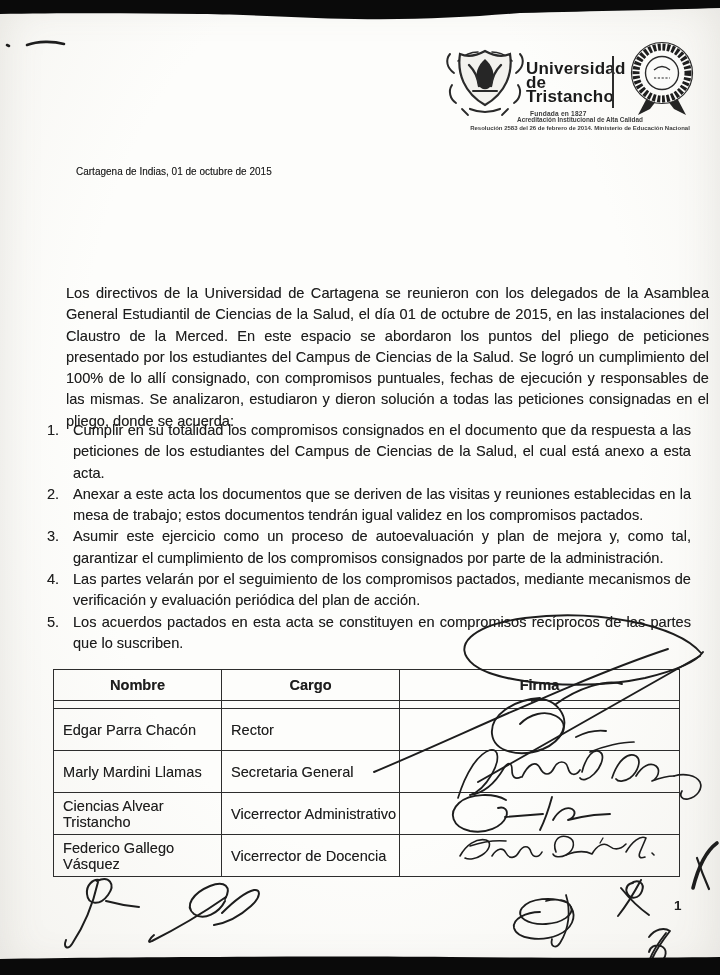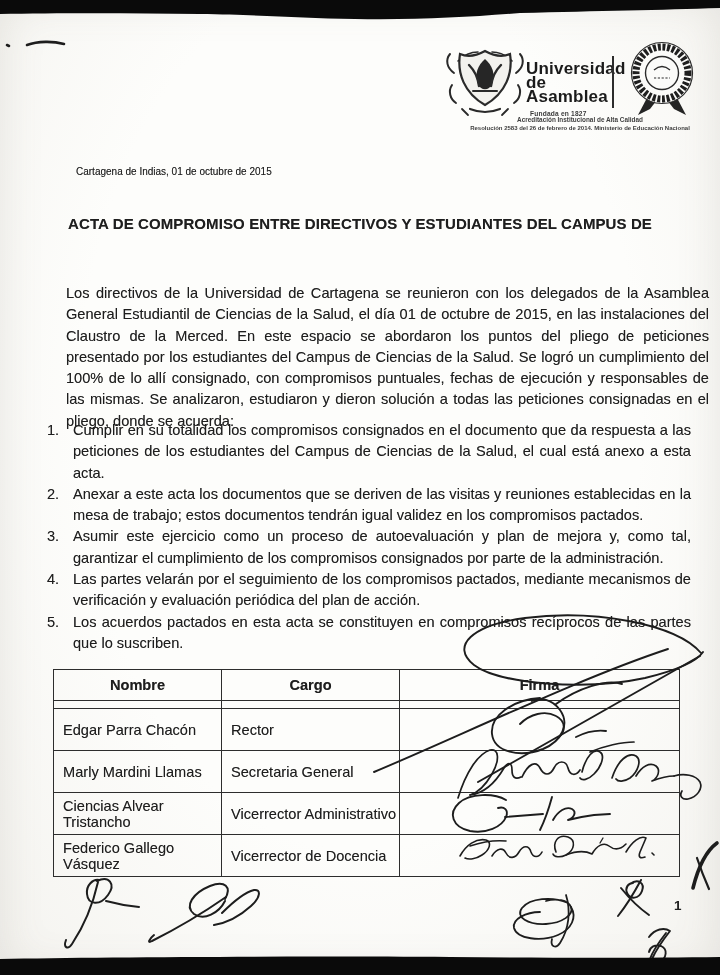--- a/index.html
+++ b/index.html
@@ -63,21 +63,21 @@
       <path d="M 27 20 C 33 26 36 33 37 41" stroke-width="2.4"></path>
       <path d="M 59 20 C 53 26 50 33 49 41" stroke-width="2.4"></path>
       <path d="M 31 46 L 55 46" stroke-width="2"></path>
       <path d="M 28 64 C 38 68 48 68 58 64" stroke-width="2.2"></path>
       <path d="M 20 64 L 26 70 M 66 64 L 60 70" stroke-width="1.8"></path>
     </g>
   </svg>
 
   <div class="abs uni-name">
     <div class="l1">Universidad</div>
-    <div class="l2">de Asamblea</div>
+    <div class="l2">de Tristancho</div>
     <div class="l3">Fundada en 1827</div>
   </div>
 
   <div class="abs divider"></div>
 
   <svg class="abs" style="left:620px;top:40px;" width="84" height="80" viewBox="0 0 84 80">
     <path d="M 28 56 L 18 75 L 30 69 L 37 60 Z" fill="#242424"></path>
     <path d="M 56 56 L 66 75 L 54 69 L 47 60 Z" fill="#242424"></path>
     <circle cx="42" cy="33" r="30.5" fill="#fbfbf9" stroke="#2b2b2b" stroke-width="1.2"></circle>
     <circle cx="42" cy="33" r="26" fill="none" stroke="#1f1f1f" stroke-width="7" stroke-dasharray="3 1.7"></circle>
@@ -87,21 +87,20 @@
   </svg>
 
   <div class="abs accred">
     <div class="a1">Acreditación Institucional de Alta Calidad</div>
     <div class="a2">Resolución 2583 del 26 de febrero de 2014. Ministerio de Educación Nacional</div>
   </div>
 
   <div class="abs date">Cartagena de Indias, 01 de octubre de 2015</div>
 
   <div class="abs title">
-    <div>ACTA DE COMPROMISO ENTRE DIRECTIVOS Y ESTUDIANTES DEL CAMPUS DE</div>
   </div>
 
   <div class="abs para">Los directivos de la Universidad de Cartagena se reunieron con los delegados de la Asamblea General Estudiantil de Ciencias de la Salud, el día 01 de octubre de 2015, en las instalaciones del Claustro de la Merced. En este espacio se abordaron los puntos del pliego de peticiones presentado por los estudiantes del Campus de Ciencias de la Salud. Se logró un cumplimiento del 100% de lo allí consignado, con compromisos puntuales, fechas de ejecución y responsables de las mismas. Se analizaron, estudiaron y dieron solución a todas las peticiones consignadas en el pliego, donde se acuerda:</div>
 
   <div class="abs list">
     <div class="li">
       <span class="num">1.</span>
       <span class="txt">Cumplir en su totalidad los compromisos consignados en el documento que da respuesta a las peticiones de los estudiantes del Campus de Ciencias de la Salud, el cual está anexo a esta acta.</span>
     </div>
     <div class="li">

